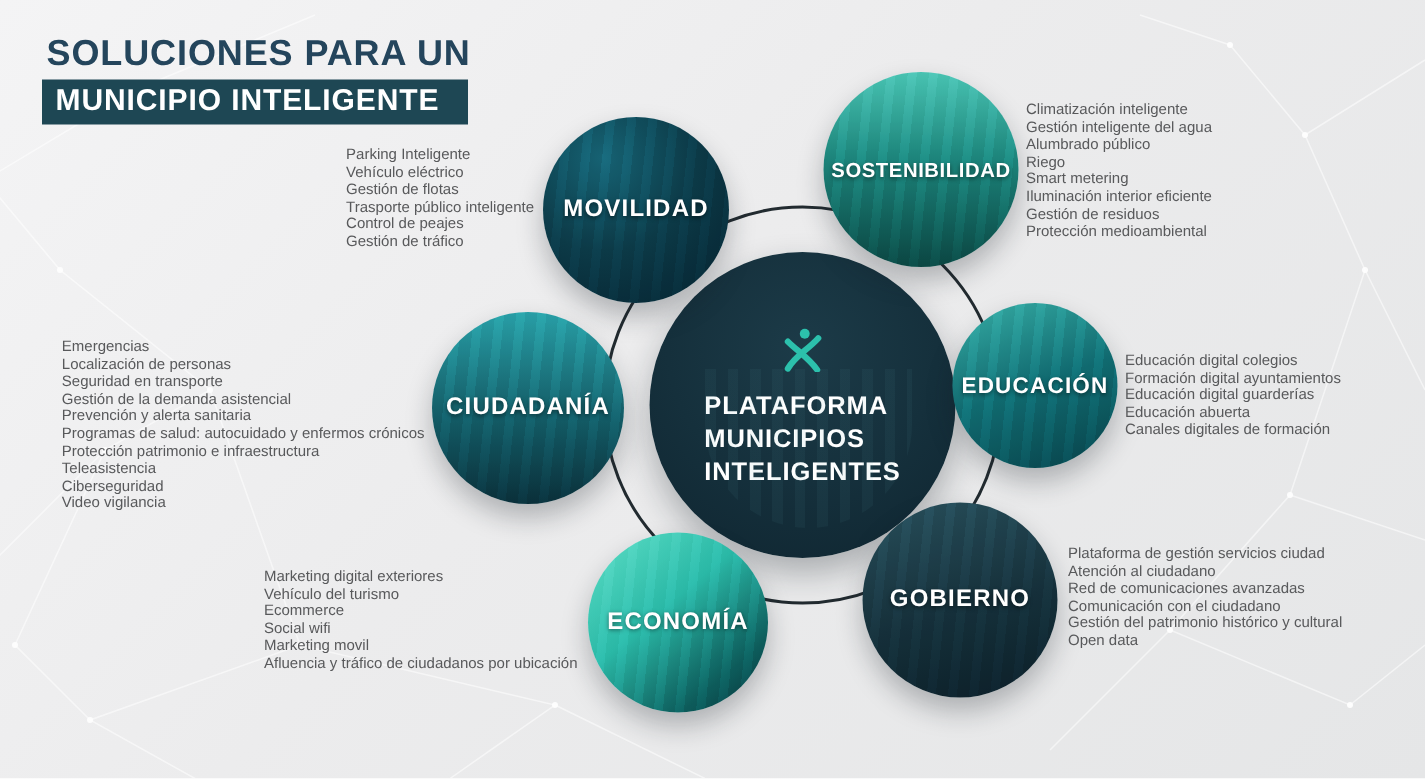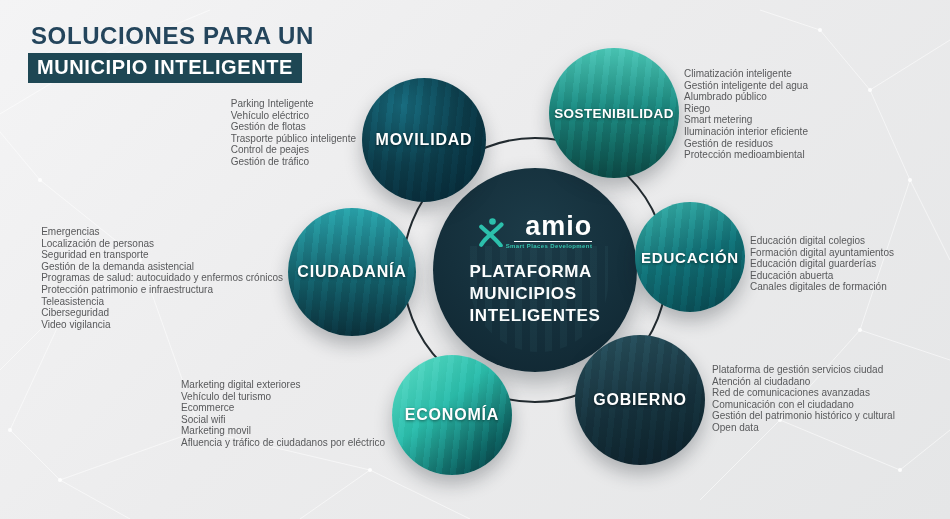--- a/index.html
+++ b/index.html
@@ -14,21 +14,21 @@
 
   
   .title-wrap { position:absolute; left:28px; top:22px; z-index:6; }
   .title-line1 {
     color:#24455c; font-size:24px; font-weight:bold; letter-spacing:.6px;
     margin-left:3px; margin-bottom:3px;
   }
   .title-line2 {
     display:inline-block; background:#1e4754; color:#ffffff;
     font-size:20px; font-weight:bold; letter-spacing:.6px;
-    padding:3px 9px 4px 9px;
+    padding:3px 19px 4px 9px;
   }
 
   
   .ring {
     position:absolute; left:402px; top:137px; width:266px; height:266px;
     border:2px solid #222b30; border-radius:50%; z-index:2;
   }
   .center-circle {
     position:absolute; left:433px; top:168px; width:204px; height:204px;
     border-radius:50%; z-index:3;
@@ -141,25 +141,20 @@
 
   <div class="ring"></div>
 
   <div class="center-circle">
     <div class="amio">
       <svg class="amio-figure" viewBox="0 0 34 40">
         <circle cx="19" cy="6" r="4.4" fill="#2cc0ac"></circle>
         <path d="M4 37 C 11 25, 21 21, 31 10" stroke="#2cc0ac" stroke-width="5.5" stroke-linecap="round" fill="none"></path>
         <path d="M4 13 C 12 21, 22 27, 30 38" stroke="#2cc0ac" stroke-width="5.5" stroke-linecap="round" fill="none"></path>
       </svg>
-      <div class="amio-right">
-        <span class="amio-word">amio</span>
-        <div class="amio-rule"></div>
-        <span class="amio-tag">Smart Places Development</span>
-      </div>
     </div>
     <div class="center-label">
       <div>PLATAFORMA</div>
       <div>MUNICIPIOS</div>
       <div>INTELIGENTES</div>
     </div>
   </div>
 
   <div class="sat sat-movilidad">
     <span class="sat-label">MOVILIDAD</span>
@@ -198,20 +193,21 @@
     <div>Iluminación interior eficiente</div>
     <div>Gestión de residuos</div>
     <div>Protección medioambiental</div>
   </div>
 
   <div class="list align-right list-ciudadania">
     <div>Emergencias</div>
     <div>Localización de personas</div>
     <div>Seguridad en transporte</div>
     <div>Gestión de la demanda asistencial</div>
+    <div>Prevención y alerta sanitaria</div>
     <div>Programas de salud: autocuidado y enfermos crónicos</div>
     <div>Protección patrimonio e infraestructura</div>
     <div>Teleasistencia</div>
     <div>Ciberseguridad</div>
     <div>Video vigilancia</div>
   </div>
 
   <div class="list align-left list-educacion">
     <div>Educación digital colegios</div>
     <div>Formación digital ayuntamientos</div>
@@ -219,21 +215,21 @@
     <div>Educación abuerta</div>
     <div>Canales digitales de formación</div>
   </div>
 
   <div class="list align-right list-economia">
     <div>Marketing digital exteriores</div>
     <div>Vehículo del turismo</div>
     <div>Ecommerce</div>
     <div>Social wifi</div>
     <div>Marketing movil</div>
-    <div>Afluencia y tráfico de ciudadanos por eléctrico</div>
+    <div>Afluencia y tráfico de ciudadanos por ubicación</div>
   </div>
 
   <div class="list align-left list-gobierno">
     <div>Plataforma de gestión servicios ciudad</div>
     <div>Atención al ciudadano</div>
     <div>Red de comunicaciones avanzadas</div>
     <div>Comunicación con el ciudadano</div>
     <div>Gestión del patrimonio histórico y cultural</div>
     <div>Open data</div>
   </div>

